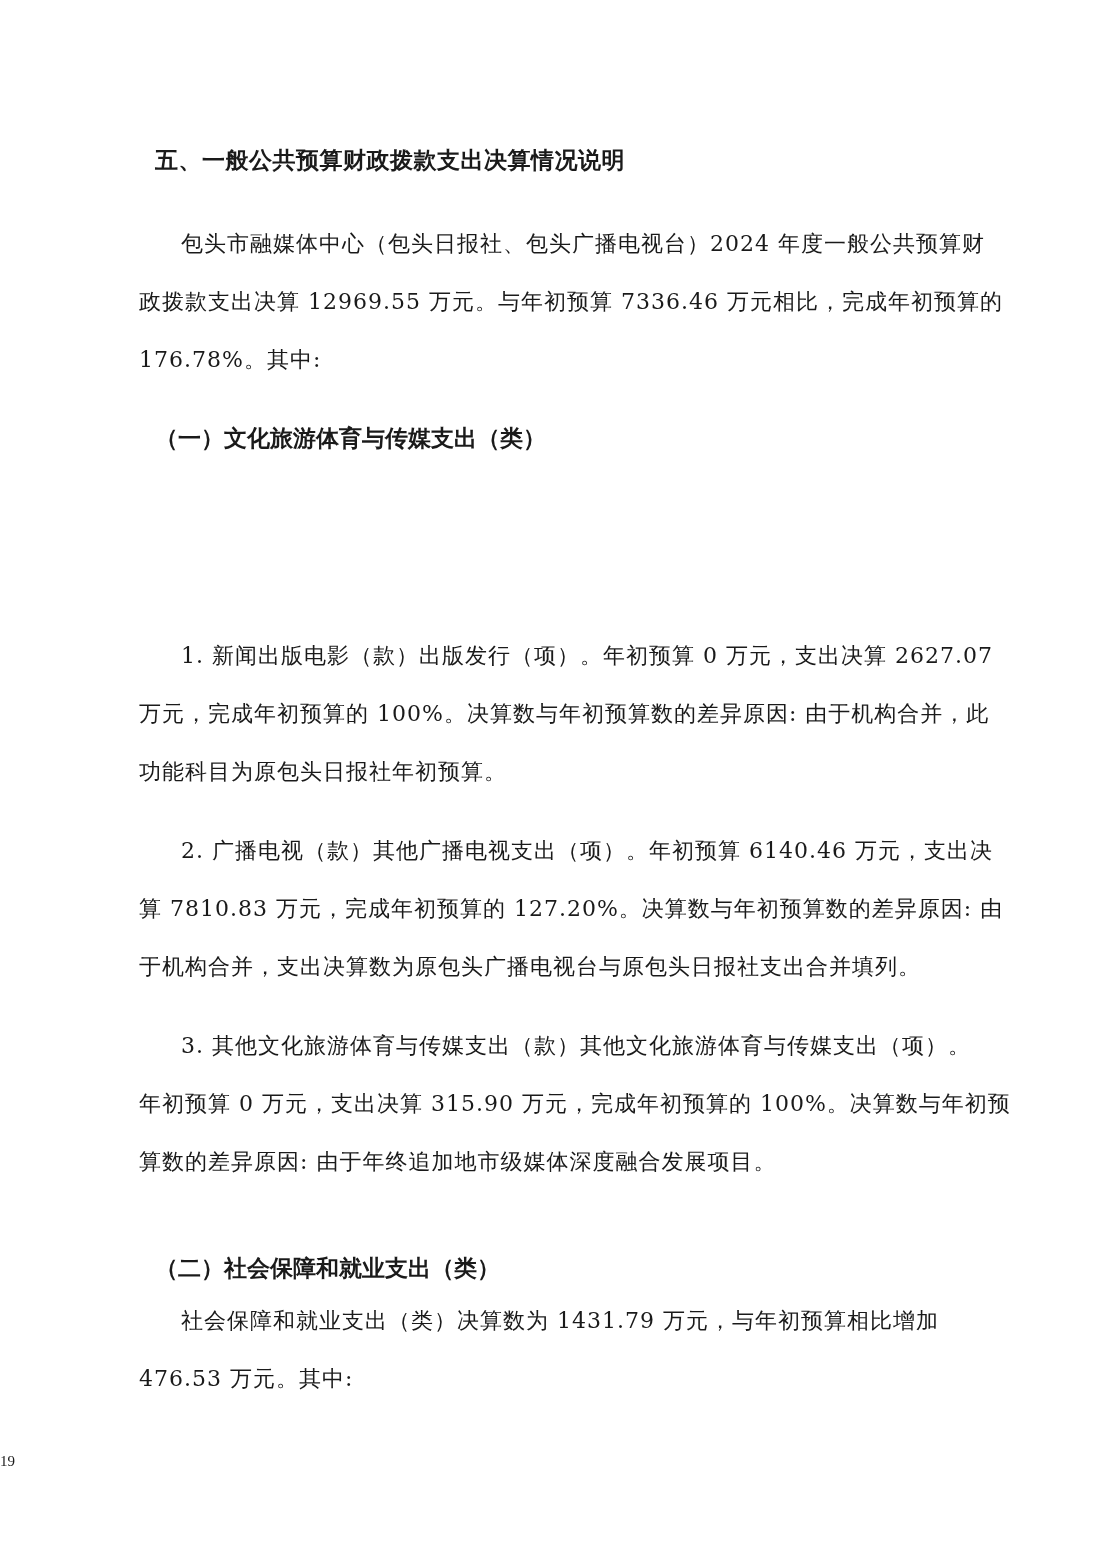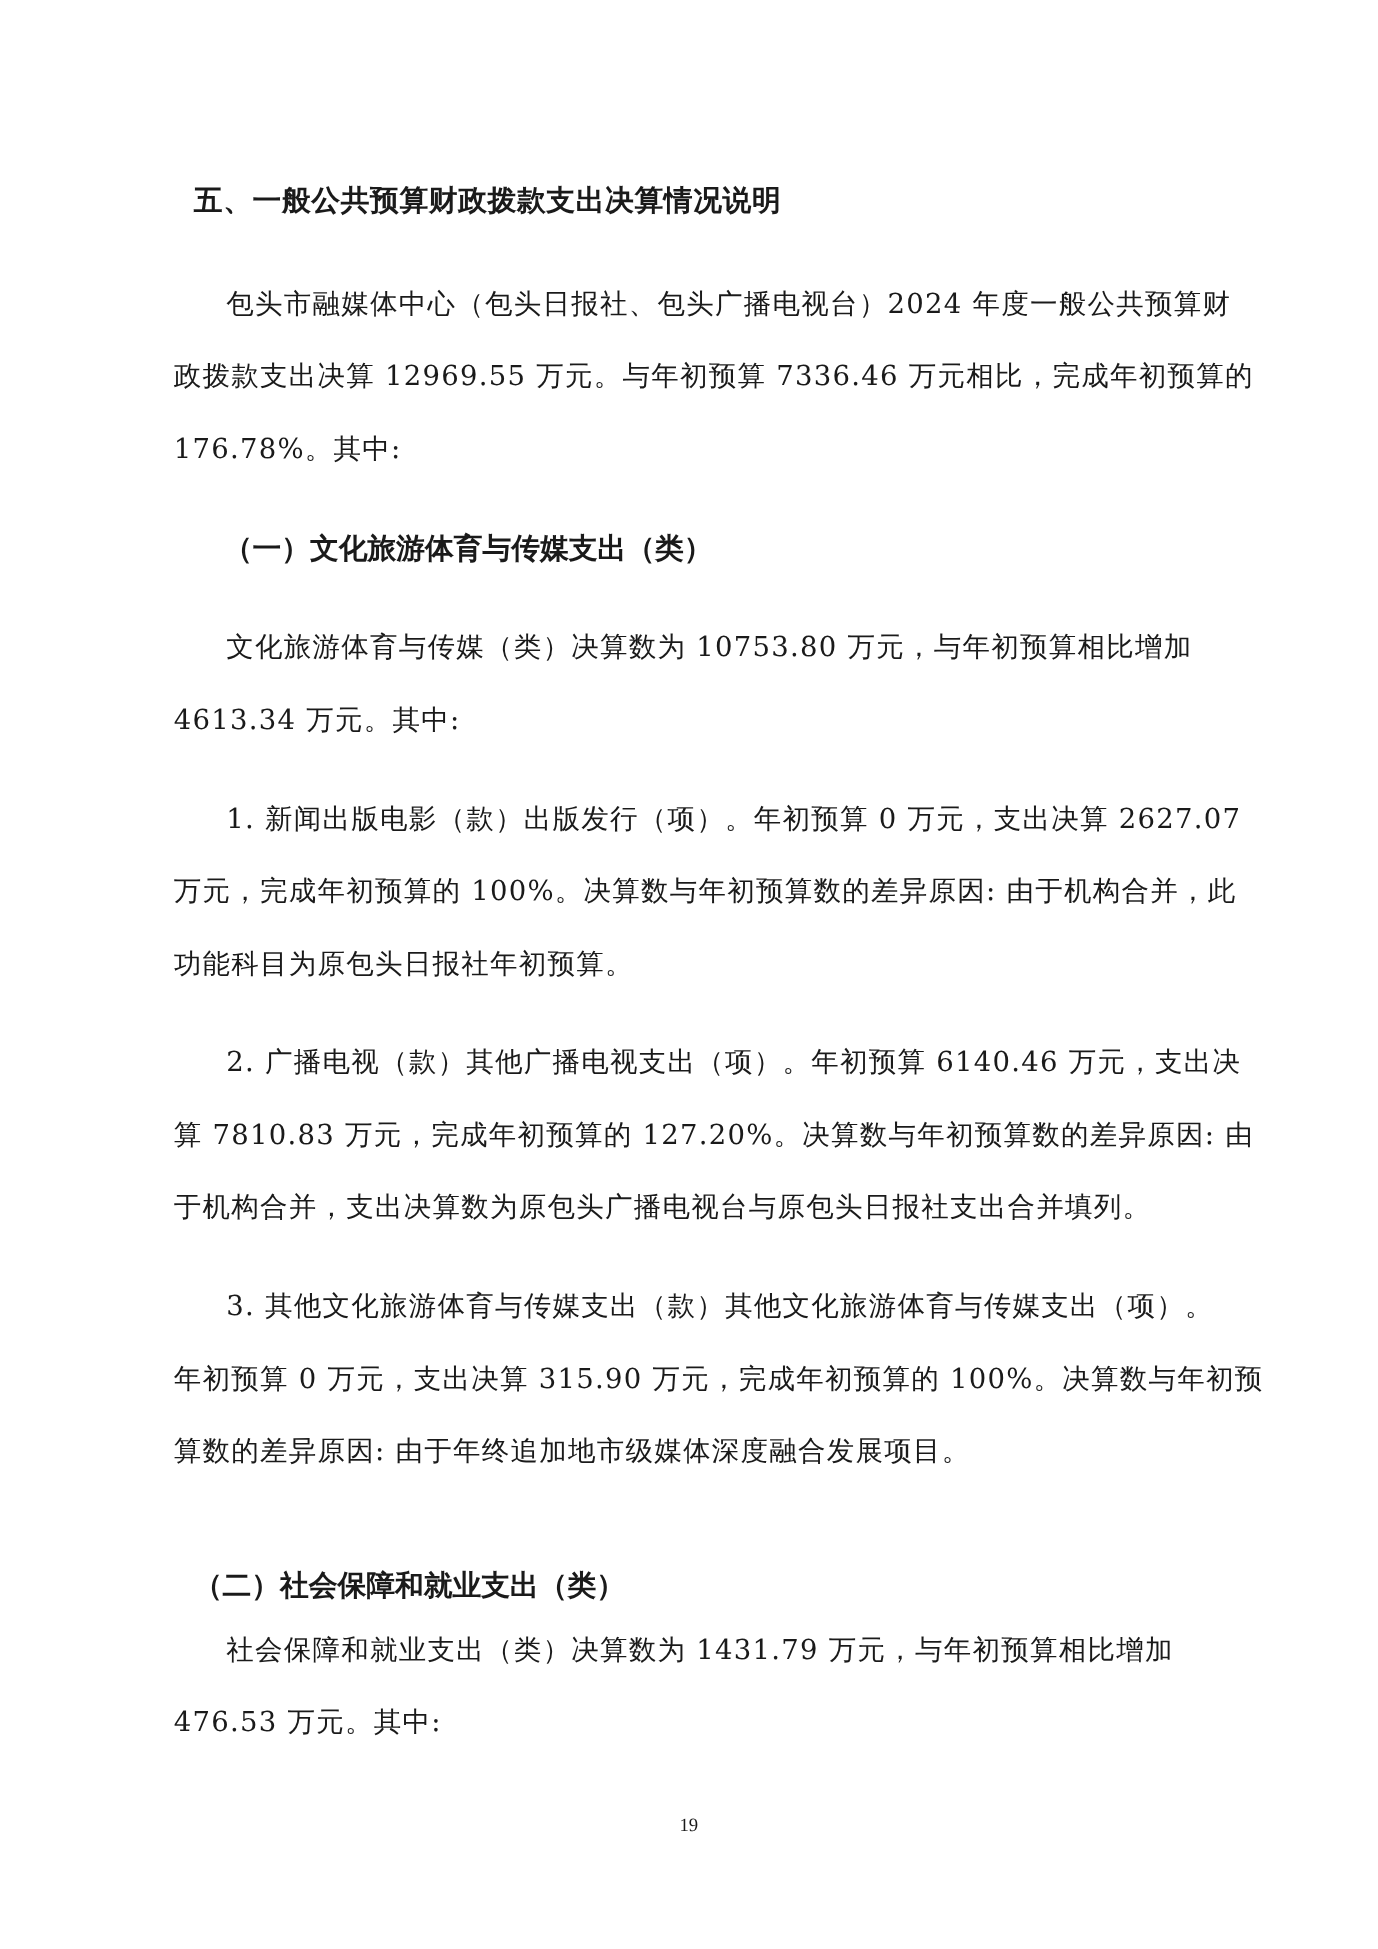--- a/index.html
+++ b/index.html
@@ -57,44 +57,39 @@
       height: 58px;
     }
     .para .indent {
       padding-left: 42px;
     }
     .page-number {
       position: absolute;
       left: 0;
       width: 1102px;
       top: 1453px;
-      text-align: center;
       font-family: "Liberation Serif", "DejaVu Serif", serif;
       font-size: 15px;
     }
   </style>
 </head>
 <body>
 
 <div class="page">
 
   <div class="heading-main">五、一般公共预算财政拨款支出决算情况说明</div>
 
   <div class="para" style="top: 215px;">
     <span class="line indent">包头市融媒体中心（包头日报社、包头广播电视台）2024 年度一般公共预算财</span>
     <span class="line">政拨款支出决算 12969.55 万元。与年初预算 7336.46 万元相比，完成年初预算的</span>
     <span class="line">176.78%。其中:</span>
   </div>
 
-  <div class="heading-sub" style="top: 423px; margin-left: 24px;">（一）文化旅游体育与传媒支出（类）</div>
+  <div class="heading-sub" style="top: 423px;">（一）文化旅游体育与传媒支出（类）</div>
 
-  <div class="para" style="top: 490px;">
-    <span class="line indent">文化旅游体育与传媒（类）决算数为 10753.80 万元，与年初预算相比增加</span>
-    <span class="line">4613.34 万元。其中:</span>
-  </div>
 
   <div class="para" style="top: 627px;">
     <span class="line indent">1. 新闻出版电影（款）出版发行（项）。年初预算 0 万元，支出决算 2627.07</span>
     <span class="line">万元，完成年初预算的 100%。决算数与年初预算数的差异原因: 由于机构合并，此</span>
     <span class="line">功能科目为原包头日报社年初预算。</span>
   </div>
 
   <div class="para" style="top: 822px;">
     <span class="line indent">2. 广播电视（款）其他广播电视支出（项）。年初预算 6140.46 万元，支出决</span>
     <span class="line">算 7810.83 万元，完成年初预算的 127.20%。决算数与年初预算数的差异原因: 由</span>

